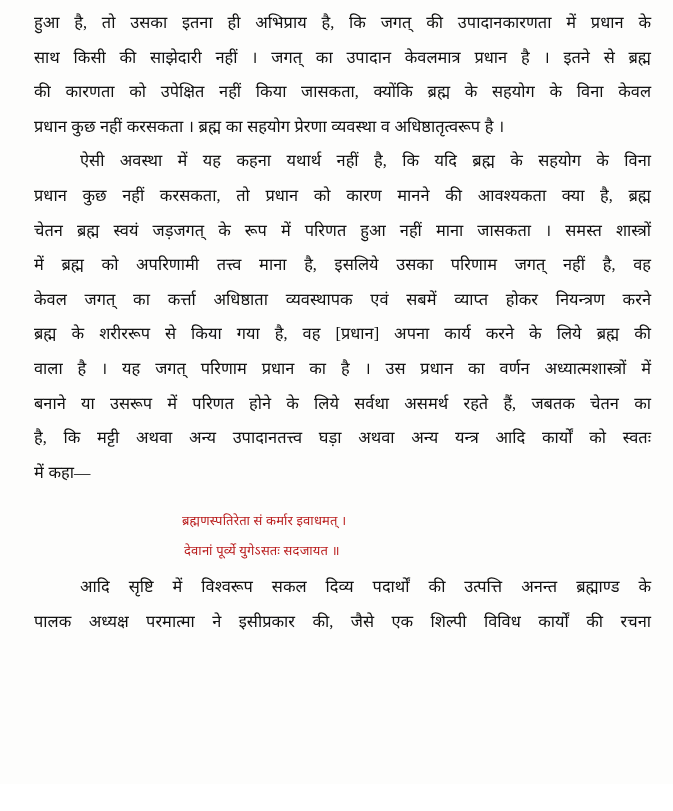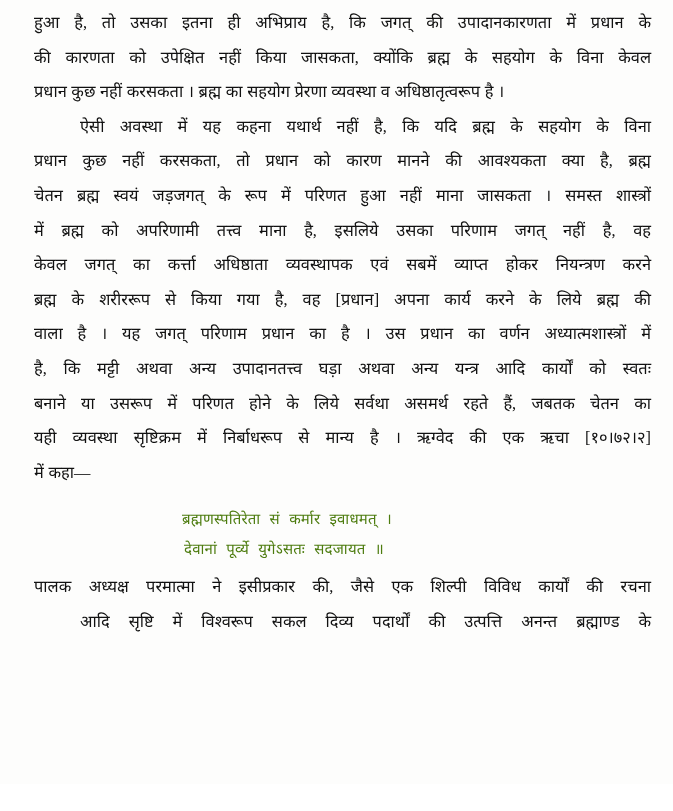--- a/index.html
+++ b/index.html
@@ -42,68 +42,67 @@
     text-align: justify;
     text-align-last: justify;
     white-space: nowrap;
   }
   .ln.ragged {
     text-align-last: left;
   }
   .verse {
     margin: 10px 0 4px 0;
     padding-left: 148px;
-    font-size: 15px;
+    font-size: 13px;
     line-height: 30px;
-    color: #4d7c0f;
+    color: #b91c1c;
     letter-spacing: 0.2px;
-    font-family: Liberation Mono, monospace;
   }
   .verse .vline {
     display: block;
     white-space: nowrap;
   }
   .verse .vline.second {
     padding-left: 2px;
   }
   .gap-verse { height: 6px; }
 </style>
 </head>
 <body>
 
 <div class="page">
   <div class="text-block">
 
     <p class="para">
       <span class="ln">हुआ है, तो उसका इतना ही अभिप्राय है, कि जगत् की उपादानकारणता में प्रधान के</span>
+      <span class="ln">साथ किसी की साझेदारी नहीं । जगत् का उपादान केवलमात्र प्रधान है । इतने से ब्रह्म</span>
       <span class="ln">की कारणता को उपेक्षित नहीं किया जासकता, क्योंकि ब्रह्म के सहयोग के विना केवल</span>
       <span class="ln ragged">प्रधान कुछ नहीं करसकता । ब्रह्म का सहयोग प्रेरणा व्यवस्था व अधिष्ठातृत्वरूप है ।</span>
     </p>
 
     <p class="para">
       <span class="ln" style="padding-left:46px;">ऐसी अवस्था में यह कहना यथार्थ नहीं है, कि यदि ब्रह्म के सहयोग के विना</span>
       <span class="ln">प्रधान कुछ नहीं करसकता, तो प्रधान को कारण मानने की आवश्यकता क्या है, ब्रह्म</span>
       <span class="ln">चेतन ब्रह्म स्वयं जड़जगत् के रूप में परिणत हुआ नहीं माना जासकता । समस्त शास्त्रों</span>
       <span class="ln">में ब्रह्म को अपरिणामी तत्त्व माना है, इसलिये उसका परिणाम जगत् नहीं है, वह</span>
       <span class="ln">केवल जगत् का कर्त्ता अधिष्ठाता व्यवस्थापक एवं सबमें व्याप्त होकर नियन्त्रण करने</span>
       <span class="ln">ब्रह्म के शरीररूप से किया गया है, वह [प्रधान] अपना कार्य करने के लिये ब्रह्म की</span>
       <span class="ln">वाला है । यह जगत् परिणाम प्रधान का है । उस प्रधान का वर्णन अध्यात्मशास्त्रों में</span>
+      <span class="ln">बनाने या उसरूप में परिणत होने के लिये सर्वथा असमर्थ रहते हैं, जबतक चेतन का</span>
       <span class="ln">है, कि मट्टी अथवा अन्य उपादानतत्त्व घड़ा अथवा अन्य यन्त्र आदि कार्यों को स्वतः</span>
-      <span class="ln">बनाने या उसरूप में परिणत होने के लिये सर्वथा असमर्थ रहते हैं, जबतक चेतन का</span>
-      <span class="ln">यही व्यवस्था सृष्टिक्रम में निर्बाधरूप से मान्य है । ऋग्वेद की एक ऋचा [१०।७२।२]</span>
       <span class="ln ragged">में कहा—</span>
     </p>
 
     <div class="gap-verse"></div>
 
     <div class="verse">
       <span class="vline">ब्रह्मणस्पतिरेता सं  कर्मार  इवाधमत् ।</span>
       <span class="vline second">देवानां पूर्व्ये  युगेऽसतः   सदजायत ॥</span>
     </div>
 
     <p class="para">
+      <span class="ln" style="padding-left:46px;">आदि सृष्टि में विश्वरूप सकल दिव्य पदार्थों की उत्पत्ति अनन्त ब्रह्माण्ड के</span>
       <span class="ln">पालक अध्यक्ष परमात्मा ने इसीप्रकार की, जैसे एक शिल्पी विविध कार्यों की रचना</span>
-      <span class="ln" style="padding-left:46px;">आदि सृष्टि में विश्वरूप सकल दिव्य पदार्थों की उत्पत्ति अनन्त ब्रह्माण्ड के</span>
 
     </p>
 
   </div>
 </div>
 
 </body></html>

